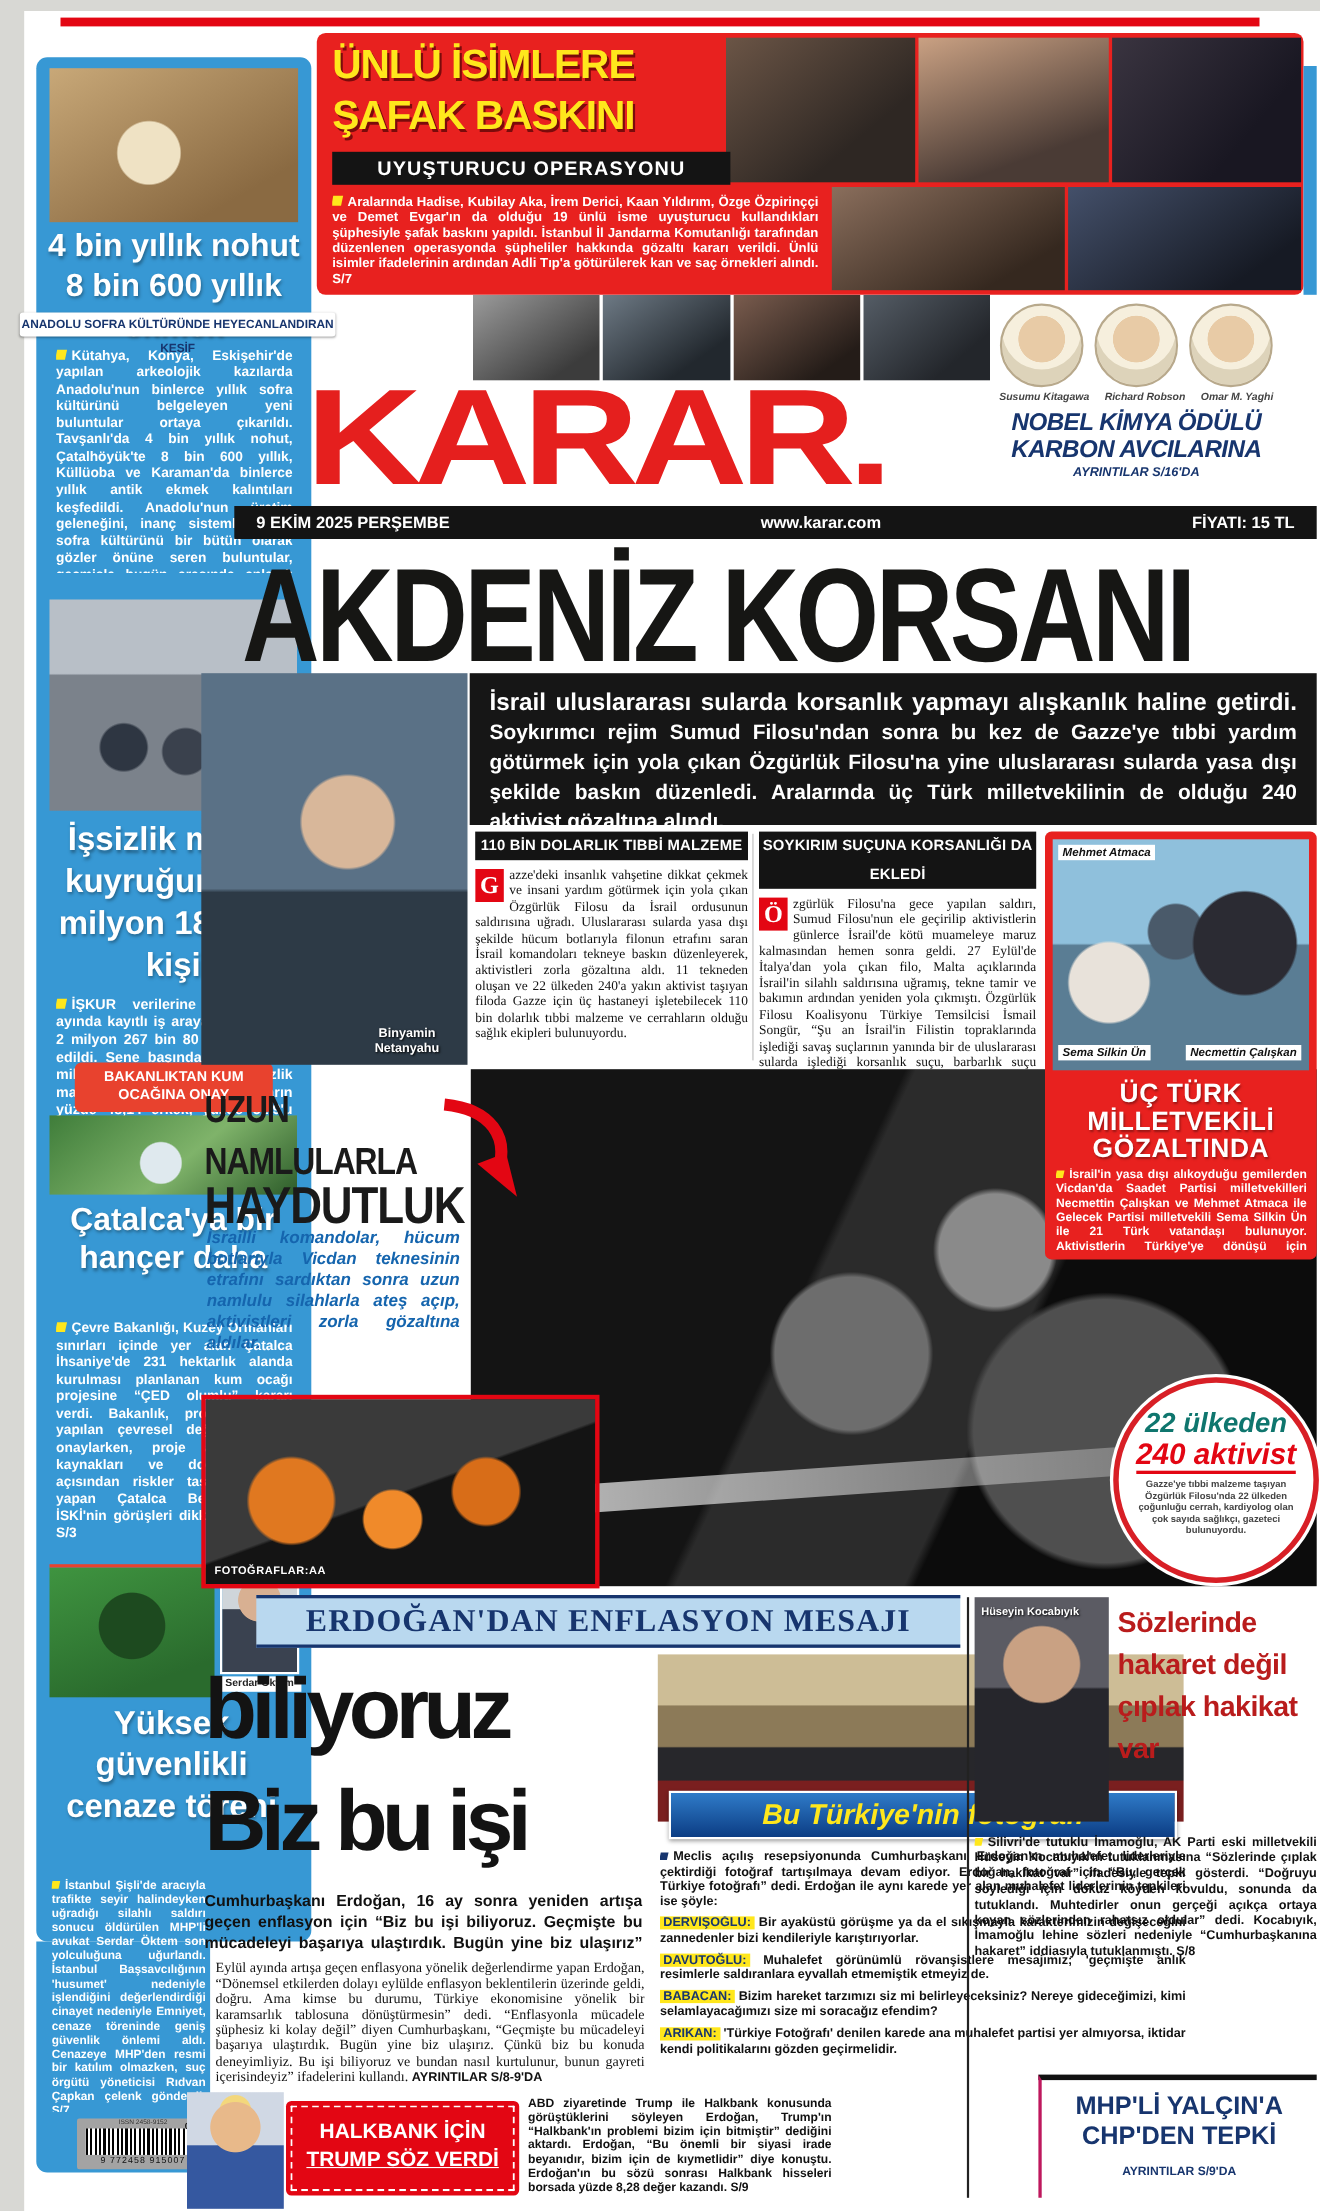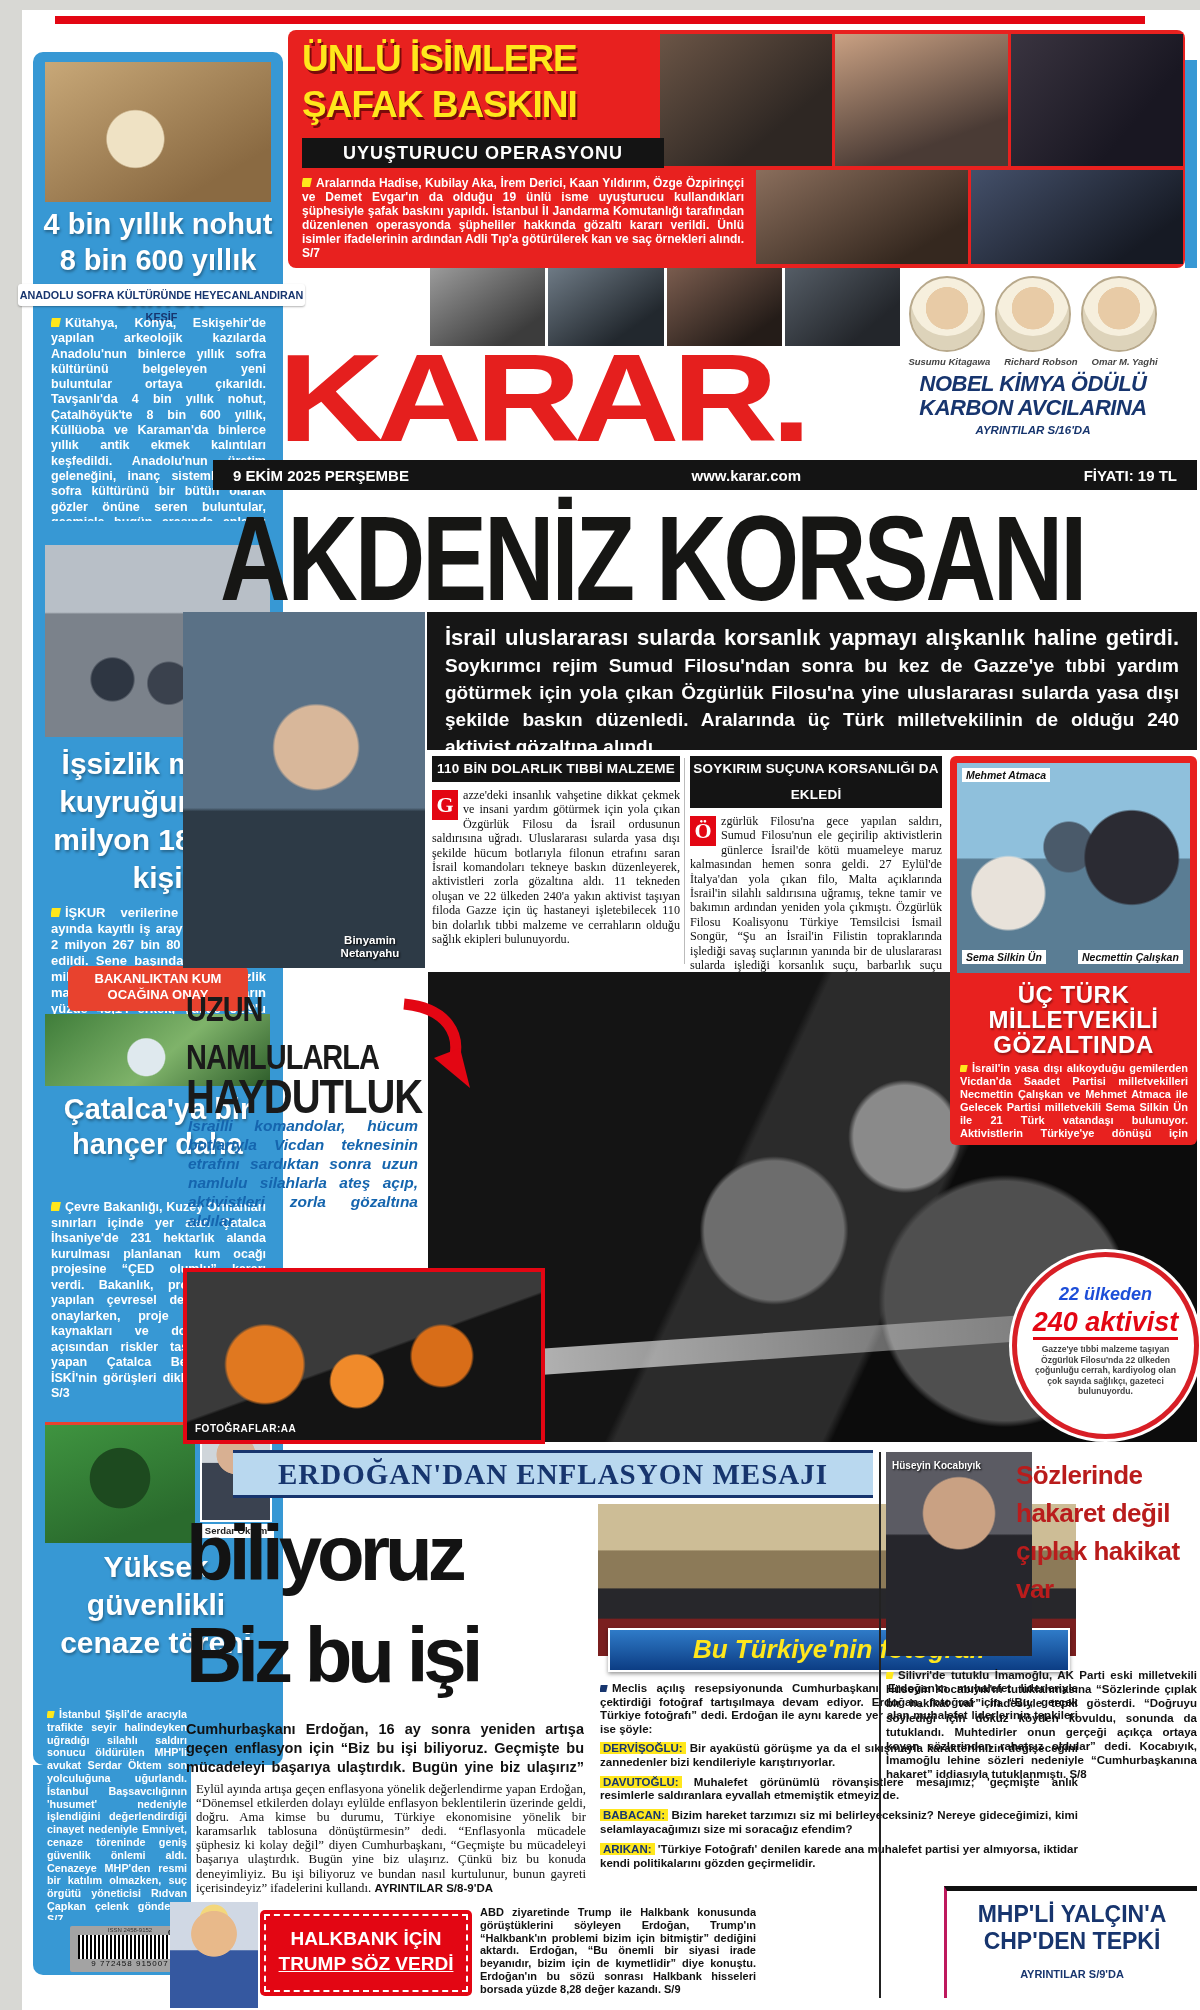--- a/index.html
+++ b/index.html
@@ -73,41 +73,41 @@
   
   .uzun{position:absolute;left:186px;top:986px;width:252px;}
   .uzun span{display:block;color:#1a1a1a;font-weight:900;transform:scaleY(1.18);transform-origin:left top;letter-spacing:-1px;}
   .uzun .l1{font-size:29px;line-height:40px;}
   .uzun .l2{font-size:40px;line-height:52px;}
   .arrow{position:absolute;left:398px;top:996px;width:80px;height:95px;}
   .noteblue{position:absolute;left:188px;top:1116px;width:230px;height:150px;color:#1565ae;font-weight:700;font-style:italic;font-size:15.5px;line-height:19px;text-align:justify;overflow:hidden;}
   .orangephoto{left:183px;top:1268px;width:362px;height:176px;border:4px solid #e30613;box-sizing:border-box;background:radial-gradient(circle at 22% 55%,#e07820 0 13%,transparent 14%),radial-gradient(circle at 48% 65%,#f08a2a 0 12%,transparent 13%),radial-gradient(circle at 72% 50%,#d86d18 0 11%,transparent 12%),linear-gradient(160deg,#3a3a3a 0 50%,#141414 51% 100%);}
   
   .badge{position:absolute;left:1012px;top:1252px;width:187px;height:187px;border-radius:50%;background:#fff;border:5px solid #d81f26;box-sizing:border-box;text-align:center;padding-top:24px;box-shadow:0 0 0 3px #fff;}
-  .badge .b1{display:block;color:#1d4ed8;font-weight:900;font-style:italic;font-size:18px;line-height:26px;}
+  .badge .b1{display:block;color:#0f766e;font-weight:900;font-style:italic;font-size:25px;line-height:26px;}
   .badge .b2{display:inline-block;color:#e30613;font-weight:900;font-style:italic;font-size:27px;line-height:30px;border-bottom:3px solid #e30613;}
   .badge .b3{display:block;color:#444;font-weight:700;font-size:8.6px;line-height:10.5px;padding:4px 18px 0 18px;}
   
   .banner{position:absolute;left:233px;top:1450px;width:640px;height:48px;background:#b9d8ef;border-top:3px solid #17356e;border-bottom:3px solid #17356e;box-sizing:border-box;color:#17356e;font-family:"Liberation Serif",serif;font-weight:700;font-size:29px;line-height:42px;text-align:center;letter-spacing:1px;}
   .bizhead{position:absolute;left:186px;top:1502px;width:402px;}
   .bizhead span{display:block;color:#131313;font-weight:900;font-size:78px;line-height:102px;letter-spacing:-5px;}
   .intro{position:absolute;left:186px;top:1720px;width:398px;height:58px;color:#111;font-weight:700;font-size:14.5px;line-height:19px;text-align:justify;overflow:hidden;}
   .serifbody{position:absolute;left:196px;top:1782px;width:390px;height:126px;font-family:"Liberation Serif",serif;font-size:12.8px;line-height:14.1px;color:#111;text-align:justify;overflow:hidden;}
   .serifbody .details{font-family:"Liberation Sans",sans-serif;font-weight:900;font-size:11.5px;}
   .trump{left:170px;top:1902px;width:88px;height:106px;background:radial-gradient(circle at 50% 30%,#e8b98a 0 26%,transparent 27%),radial-gradient(circle at 50% 16%,#f3d77c 0 14%,transparent 15%),linear-gradient(180deg,#d0d8e4 0 45%,#3558a0 46% 100%);}
   .halkbank-ribbon{position:absolute;left:260px;top:1910px;width:212px;height:86px;background:#e30613;border-radius:5px;color:#fff;font-weight:900;font-size:19px;line-height:25px;text-align:center;padding-top:16px;box-sizing:border-box;outline:2px dashed #fff;outline-offset:-6px;}
   .halkbank-body{position:absolute;left:480px;top:1906px;width:276px;height:100px;color:#111;font-weight:700;font-size:11px;line-height:12.8px;text-align:justify;overflow:hidden;}
   .meeting{left:598px;top:1504px;width:478px;height:152px;background:linear-gradient(180deg,#cdbd96 0 30%,#8c7a58 31% 55%,#27272b 56% 75%,#7a1f1f 76% 100%);}
   .ribbonblue{position:absolute;left:608px;top:1628px;width:462px;height:44px;background:linear-gradient(180deg,#2f7bc8,#0c3d84);border:2px solid #fff;box-sizing:border-box;color:#ffe71c;font-weight:900;font-style:italic;font-size:26px;line-height:38px;text-align:center;box-shadow:0 2px 4px rgba(0,0,0,.4);}
   .psintro{position:absolute;left:600px;top:1682px;width:478px;height:54px;color:#111;font-weight:700;font-size:11.5px;line-height:13.5px;text-align:justify;overflow:hidden;}
   .psitem{color:#111;font-weight:700;font-size:11.5px;line-height:13.8px;text-align:justify;margin-bottom:6px;}
   .psname{background:#ffe71c;color:#17356e;font-weight:900;padding:0 3px;margin-top:48px;}
   .pswrap{position:absolute;left:600px;top:1742px;width:478px;height:166px;overflow:hidden;}
   .vdark{position:absolute;left:879px;top:1452px;width:2px;height:546px;background:#222;}
-  .kocaphoto{left:886px;top:1452px;width:122px;height:204px;background:radial-gradient(circle at 50% 30%,#c9a183 0 22%,transparent 23%),linear-gradient(180deg,#5b5b63 0 40%,#26262c 41% 100%);padding-left:24px;}
+  .kocaphoto{left:886px;top:1452px;width:122px;height:204px;background:radial-gradient(circle at 50% 30%,#c9a183 0 22%,transparent 23%),linear-gradient(180deg,#5b5b63 0 40%,#26262c 41% 100%);}
   .kocahead{position:absolute;left:1016px;top:1456px;width:181px;color:#b91c1c;font-weight:900;font-size:26px;line-height:38px;letter-spacing:-0.5px;}
   .kocabody{position:absolute;left:886px;top:1668px;width:311px;height:200px;color:#111;font-weight:700;font-size:11.5px;line-height:14.2px;text-align:justify;overflow:hidden;}
   .mhp{position:absolute;left:944px;top:1886px;width:253px;height:112px;border-top:5px solid #111;border-left:3px solid #be185d;box-sizing:border-box;padding-top:10px;text-align:center;}
   .mhp span{display:block;color:#17356e;font-weight:900;font-size:23px;line-height:27px;}
   .mhp .details{font-size:11px;margin-top:6px;}
   
   .barcode{position:absolute;left:70px;top:1926px;width:120px;height:46px;background:#a3a3a3;text-align:center;border-radius:2px;}
   .barcode .issn{font-size:6px;color:#333;line-height:8px;}
   .bars{height:24px;margin:1px 8px 0 8px;background:repeating-linear-gradient(90deg,#000 0 2px,#fff 2px 4px);}
   .barcode .digits{font-size:8px;color:#111;line-height:10px;letter-spacing:1px;}
@@ -190,21 +190,21 @@
     </div>
     <div class="nobel-headline">
       <span style="display:block;">NOBEL KİMYA ÖDÜLÜ</span>
       <span style="display:block;">KARBON AVCILARINA</span>
     </div>
     <div class="nobel-details">AYRINTILAR S/16'DA</div>
   </div>
   <div class="datebar">
     <span>9 EKİM 2025 PERŞEMBE</span>
     <span>www.karar.com</span>
-    <span>FİYATI: 19 TL</span>
+    <span>FİYATI: 15 TL</span>
   </div>
 
   <div class="mainhead">
     <span>AKDENİZ KORSANI</span>
   </div>
   <div class="photo netanyahu">
     <div class="cap" style="right:10px;bottom:8px;width:90px;font-size:11.5px;line-height:13px;text-align:center;text-shadow:1px 1px 2px #000;">Binyamin Netanyahu</div>
   </div>
   <div class="lede">
     <p><span class="strong">İsrail uluslararası sularda korsanlık yapmayı alışkanlık haline getirdi.</span><span class="rest"> Soykırımcı rejim Sumud Filosu'ndan sonra bu kez de Gazze'ye tıbbi yardım götürmek için yola çıkan Özgürlük Filosu'na yine uluslararası sularda yasa dışı şekilde baskın düzenledi. Aralarında üç Türk milletvekilinin de olduğu 240 aktivist gözaltına alındı.</span></p>

